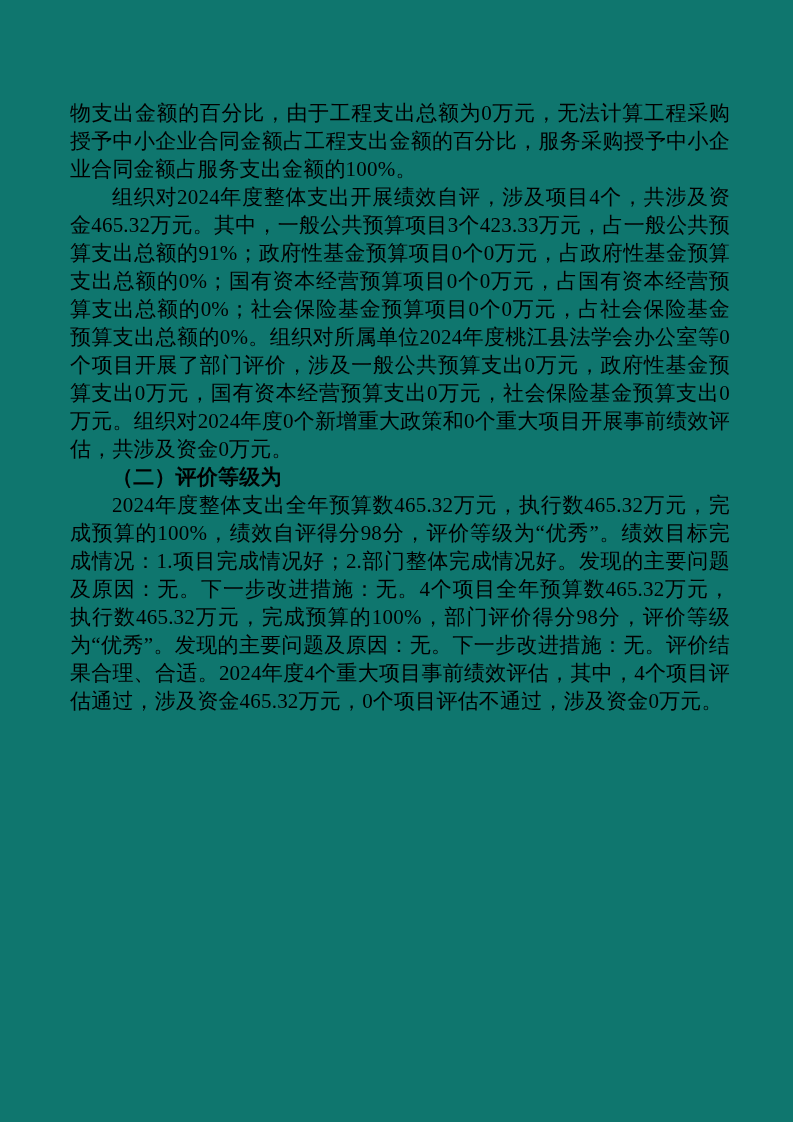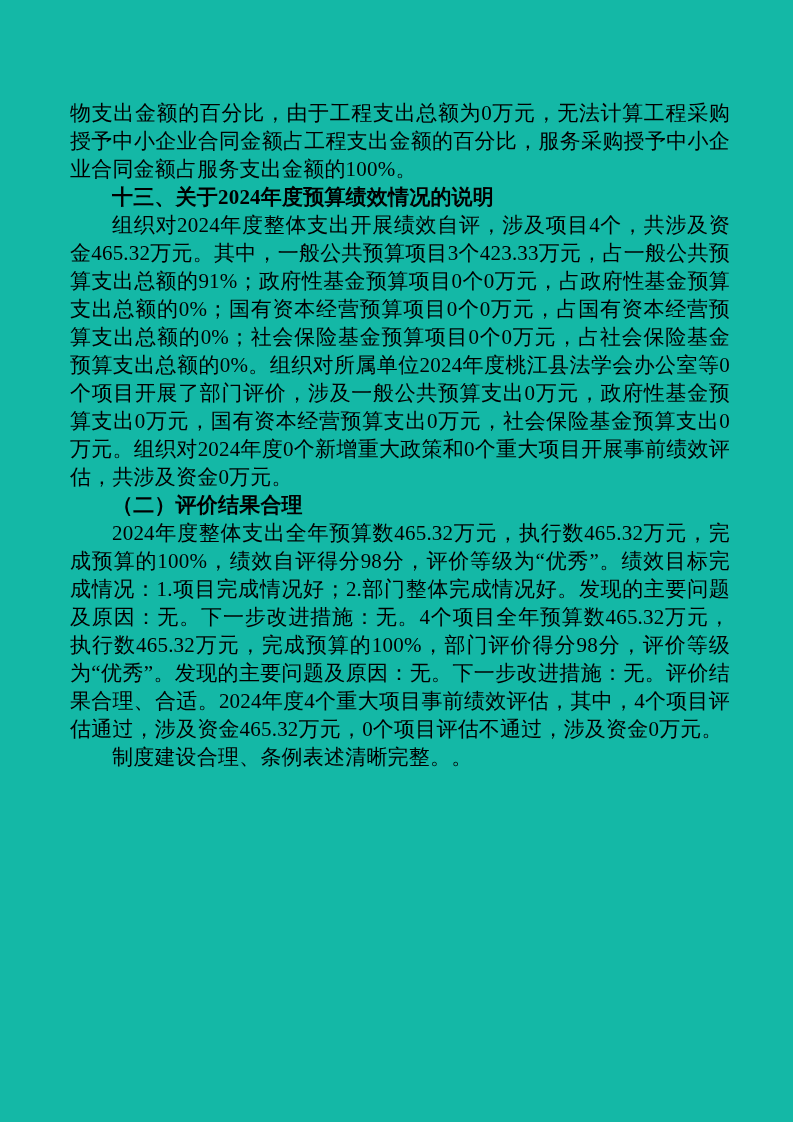--- a/index.html
+++ b/index.html
@@ -12,21 +12,21 @@
     height: 1122px;
     overflow: hidden;
     font-family: "Liberation Serif", "DejaVu Serif", serif;
     color: #000000;
   }
   .page {
     box-sizing: border-box;
     width: 793px;
     height: 1122px;
     padding: 99px 63px 0 70px;
-    background: #14b8a6;
+    background: #0f766e;
   }
   .doc-body {
     width: 660px;
   }
   .doc-body p {
     margin: 0;
     padding: 0;
     font-size: 21px;
     line-height: 28px;
     text-align: justify;
@@ -44,19 +44,17 @@
     font-weight: bold;
     text-align: left;
   }
 </style>
 </head>
 <body>
 
 <div class="page">
   <div class="doc-body">
     <p class="para-cont">物支出金额的百分比，由于工程支出总额为0万元，无法计算工程采购授予中小企业合同金额占工程支出金额的百分比，服务采购授予中小企业合同金额占服务支出金额的100%。</p>
-    <p class="h1">十三、关于2024年度预算绩效情况的说明</p>
     <p class="para">组织对2024年度整体支出开展绩效自评，涉及项目4个，共涉及资金465.32万元。其中，一般公共预算项目3个423.33万元，占一般公共预算支出总额的91%；政府性基金预算项目0个0万元，占政府性基金预算支出总额的0%；国有资本经营预算项目0个0万元，占国有资本经营预算支出总额的0%；社会保险基金预算项目0个0万元，占社会保险基金预算支出总额的0%。组织对所属单位2024年度桃江县法学会办公室等0个项目开展了部门评价，涉及一般公共预算支出0万元，政府性基金预算支出0万元，国有资本经营预算支出0万元，社会保险基金预算支出0万元。组织对2024年度0个新增重大政策和0个重大项目开展事前绩效评估，共涉及资金0万元。</p>
-    <p class="h2">（二）评价结果合理</p>
+    <p class="h2">（二）评价等级为</p>
     <p class="para">2024年度整体支出全年预算数465.32万元，执行数465.32万元，完成预算的100%，绩效自评得分98分，评价等级为“优秀”。绩效目标完成情况：1.项目完成情况好；2.部门整体完成情况好。发现的主要问题及原因：无。下一步改进措施：无。4个项目全年预算数465.32万元，执行数465.32万元，完成预算的100%，部门评价得分98分，评价等级为“优秀”。发现的主要问题及原因：无。下一步改进措施：无。评价结果合理、合适。2024年度4个重大项目事前绩效评估，其中，4个项目评估通过，涉及资金465.32万元，0个项目评估不通过，涉及资金0万元。</p>
-    <p class="para">制度建设合理、条例表述清晰完整。。</p>
   </div>
 </div>
 
 </body></html>

